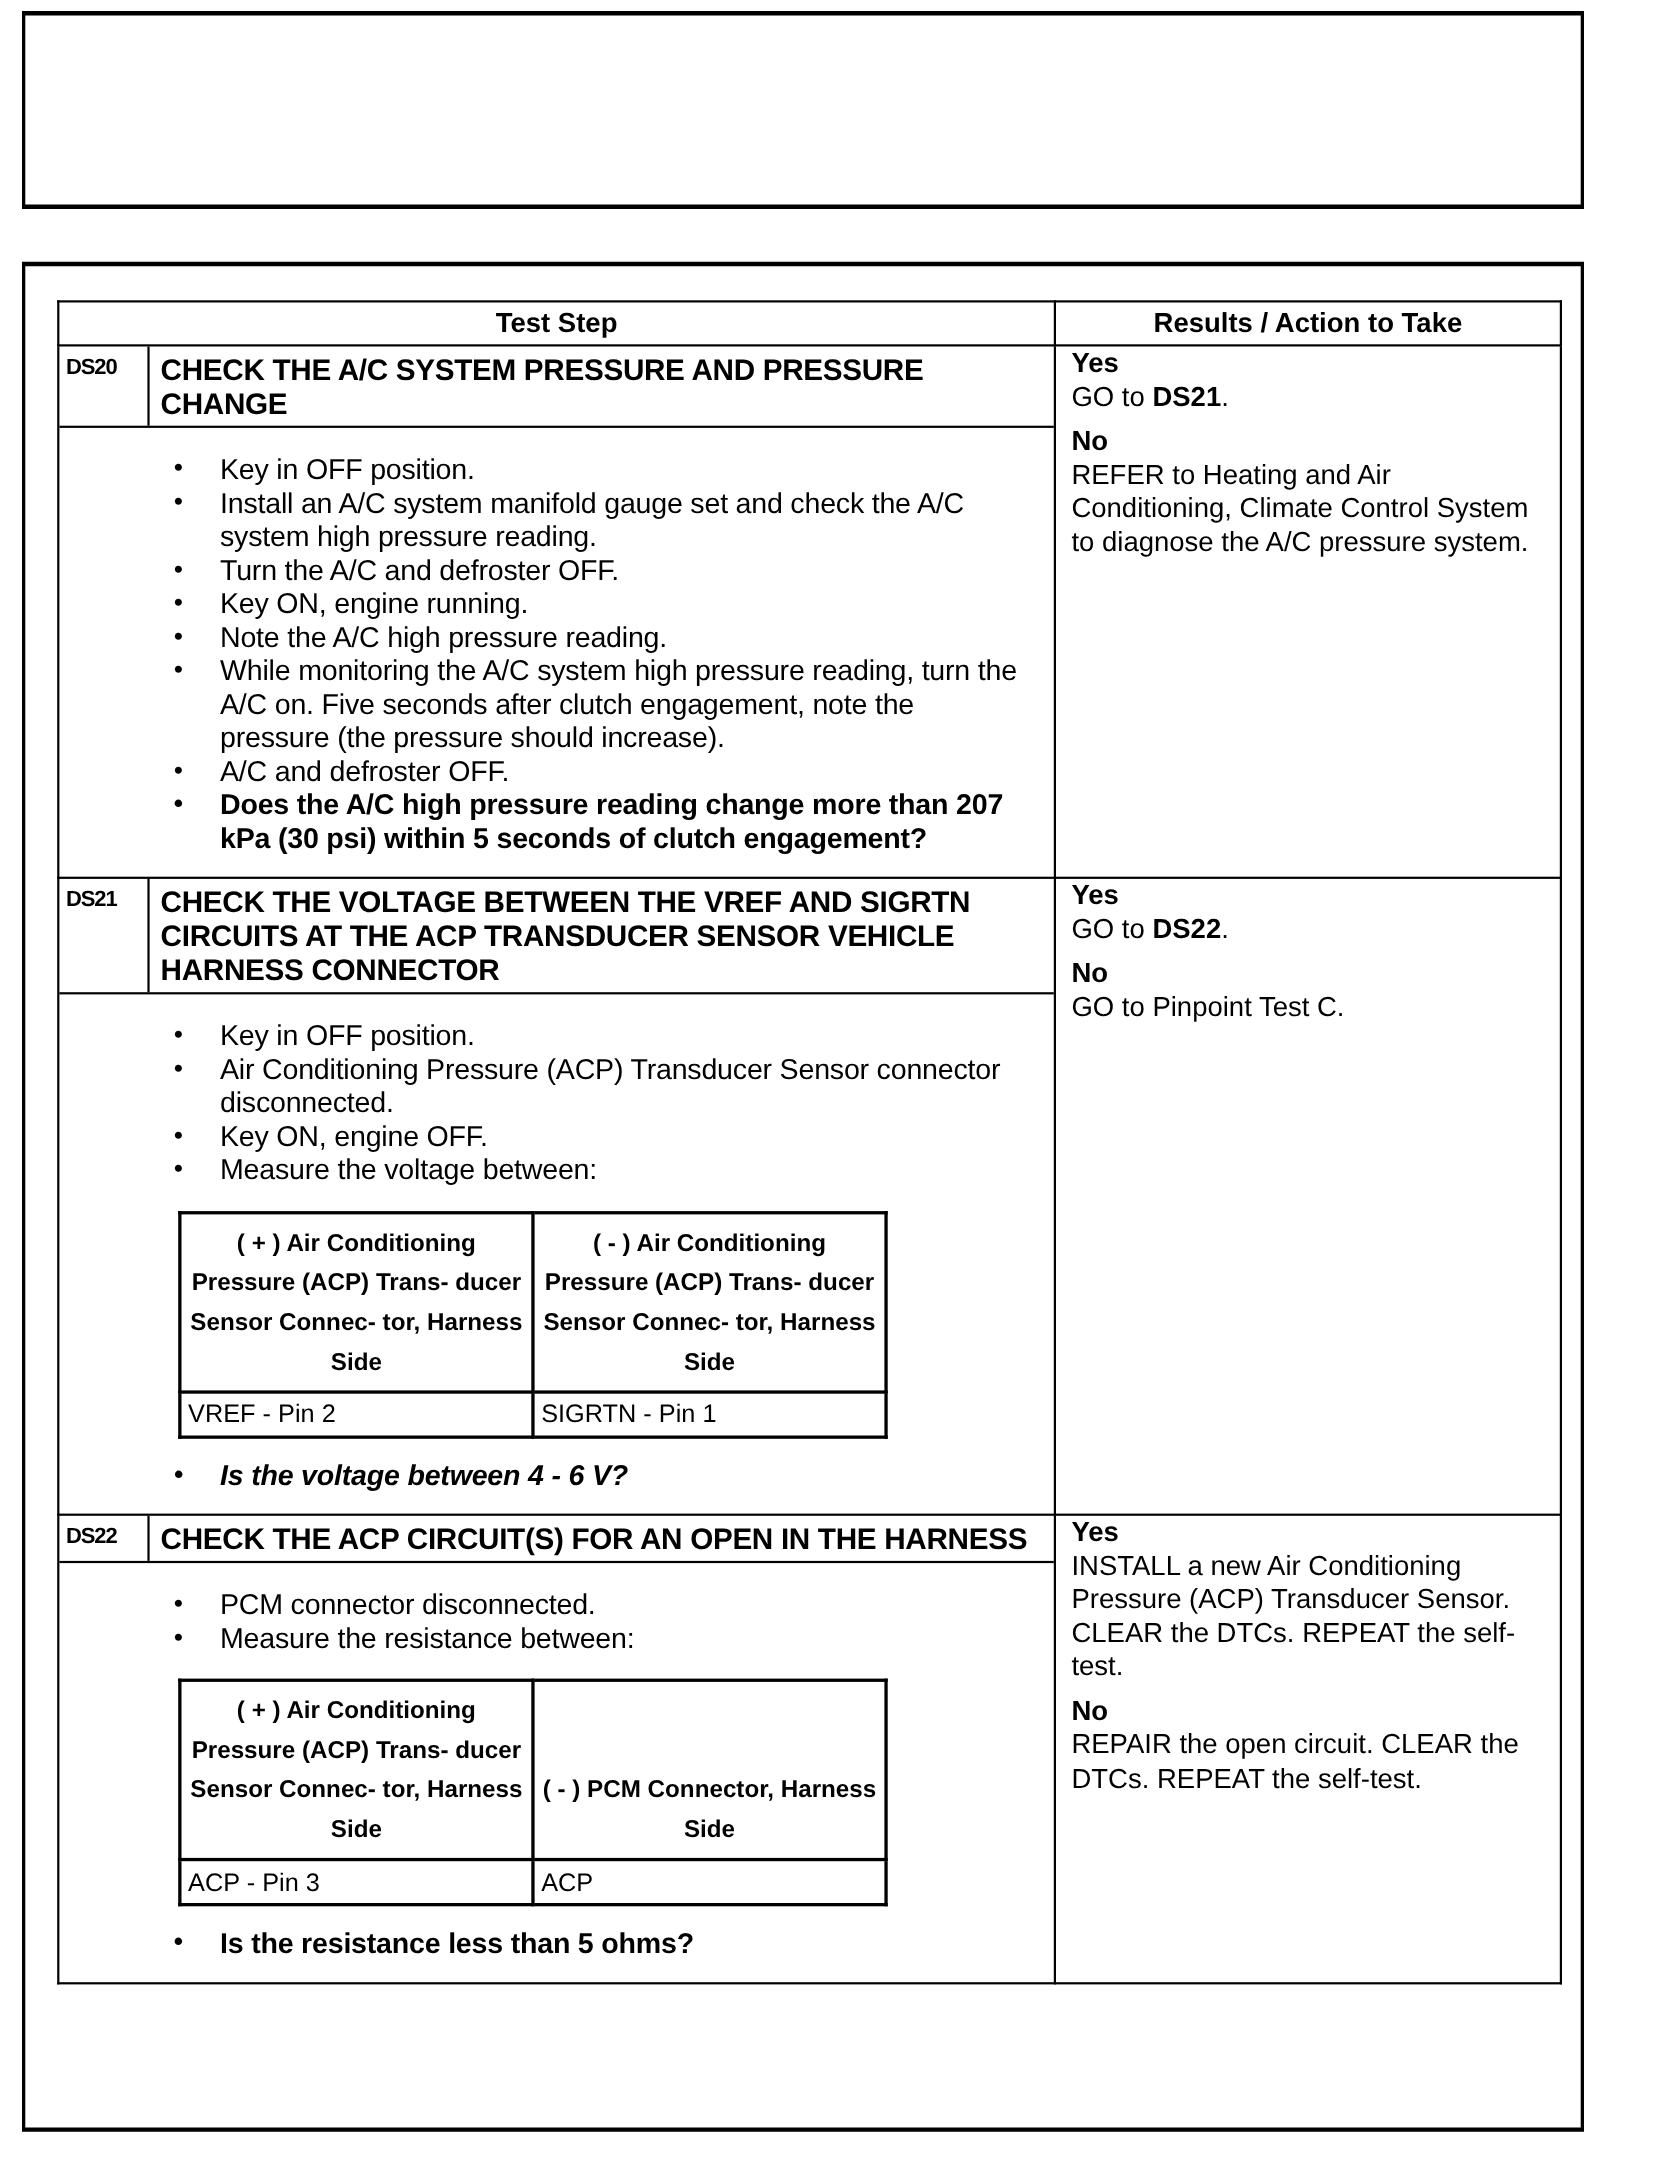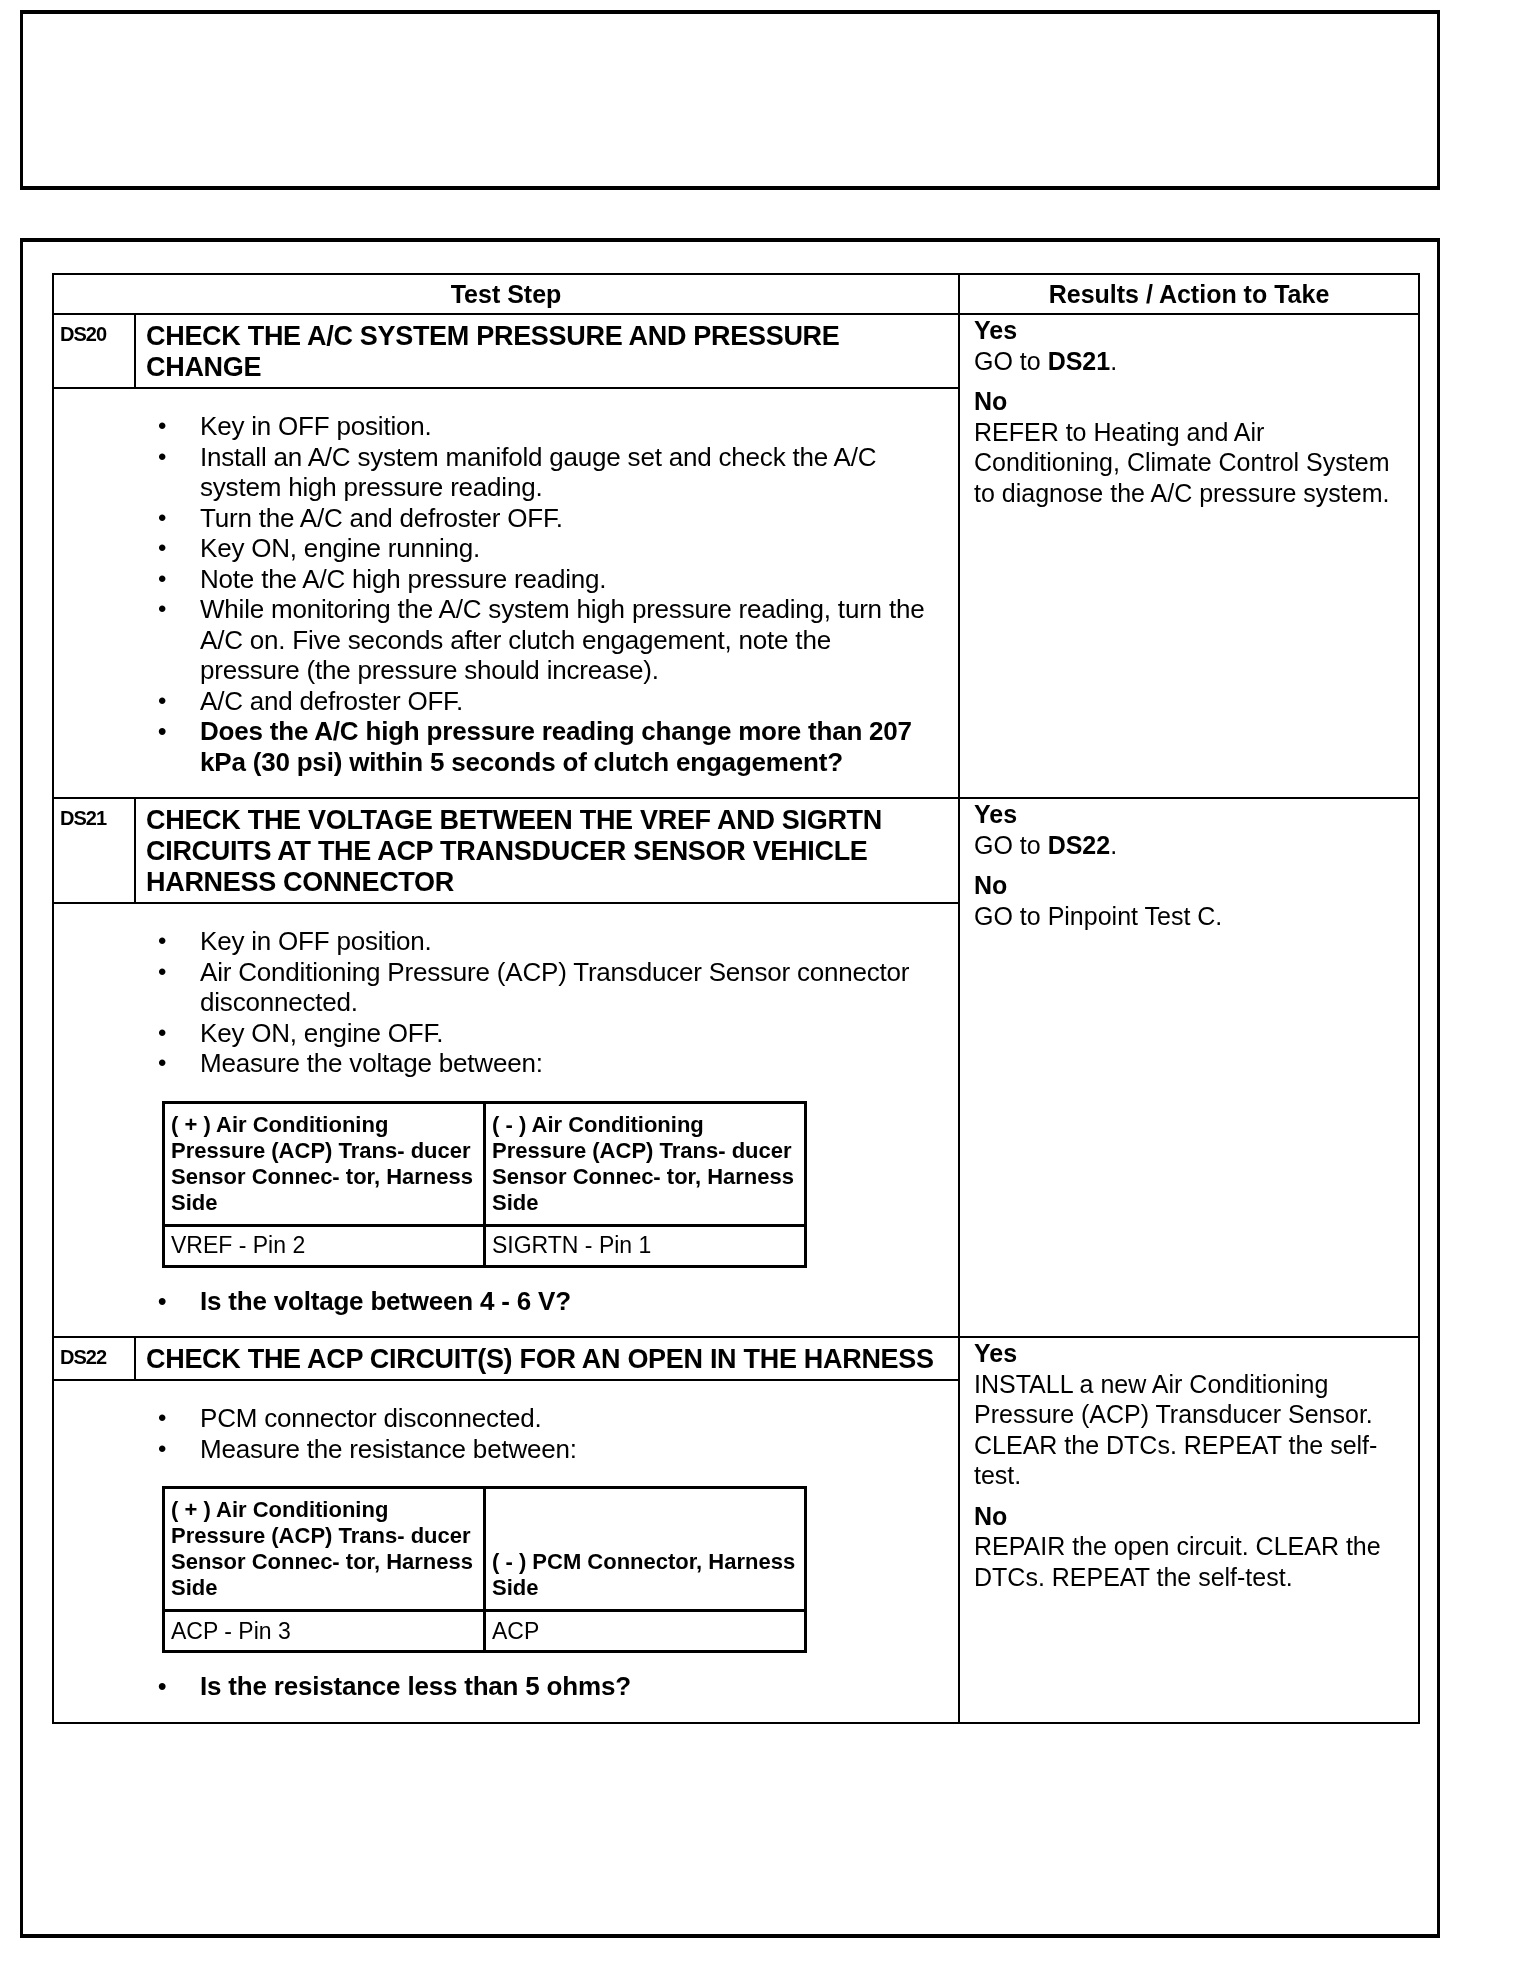--- a/index.html
+++ b/index.html
@@ -25,21 +25,21 @@
   .step-id { width: 82px; border-right: 2px solid #000; font-weight: bold; font-size: 20px; padding: 8px 6px; box-sizing: border-box; letter-spacing: -1px; }
   .step-title { flex: 1; font-weight: bold; font-size: 27px; line-height: 31px; padding: 6px 10px 4px 10px; letter-spacing: -0.3px; }
 
   .bullets { list-style: none; margin: 16px; padding: 6px 10px 4px 88px; font-size: 26px; line-height: 30.5px; letter-spacing: -0.2px; }
   .bullets li { position: relative; padding-left: 42px; }
   .bullets li::before { content: "•"; position: absolute; left: 0; top: 0; font-size: 24px; }
   .bullets li.q { font-weight: bold; }
 
   .sub { border-collapse: collapse; margin: 18px 0 6px 108px; table-layout: fixed; width: 645px; }
   .sub td { border: 2px solid #000; padding: 0 6px; font-size: 22px; }
-  .sub .sh td { border-width: 3px; border-bottom-width: 3px; text-align: left; font-weight: bold; line-height: 26px; padding: 8px 6px; vertical-align: middle; }
+  .sub .sh td { border-width: 3px; border-bottom-width: 3px; text-align: center; font-weight: bold; line-height: 36px; padding: 8px 6px; vertical-align: middle; }
   .sub .sv td { border-width: 3px; border-top-width: 2px; text-align: left; font-weight: normal; font-size: 23px; height: 38px; vertical-align: middle; }
 
   .res { font-size: 25px; line-height: 30.5px; padding: 0 10px 6px 14px; height: 100%; display: flex; flex-direction: column; justify-content: flex-end; box-sizing: border-box; }
   .res .lbl { font-weight: bold; }
   .res .gap { height: 10px; }
   .res b { font-weight: bold; }
 </style>
 </head>
 <body>
 
@@ -106,21 +106,21 @@
               <tr class="sh">
             <td>( + ) Air Conditioning Pressure (ACP) Trans- ducer Sensor Connec- tor, Harness Side</td>
             <td>( - ) Air Conditioning Pressure (ACP) Trans- ducer Sensor Connec- tor, Harness Side</td>
           </tr>
           <tr class="sv">
             <td>VREF - Pin 2</td>
             <td>SIGRTN - Pin 1</td>
           </tr>
         </tbody>
           </table>
-        <ul class="bullets" style="padding-top:2px;">
+        <ul class="bullets" style="padding-top:2px;font-style:italic;">
           <li class="q">Is the voltage between 4 - 6 V?</li>
         </ul>
       </td>
       <td>
         <div class="res">
           <div class="lbl">Yes</div>
           <div><span>GO to </span> <b>DS22</b><span>.</span></div>
           <div class="gap"></div>
           <div class="lbl">No</div>
           <div>GO to Pinpoint Test C.</div>

